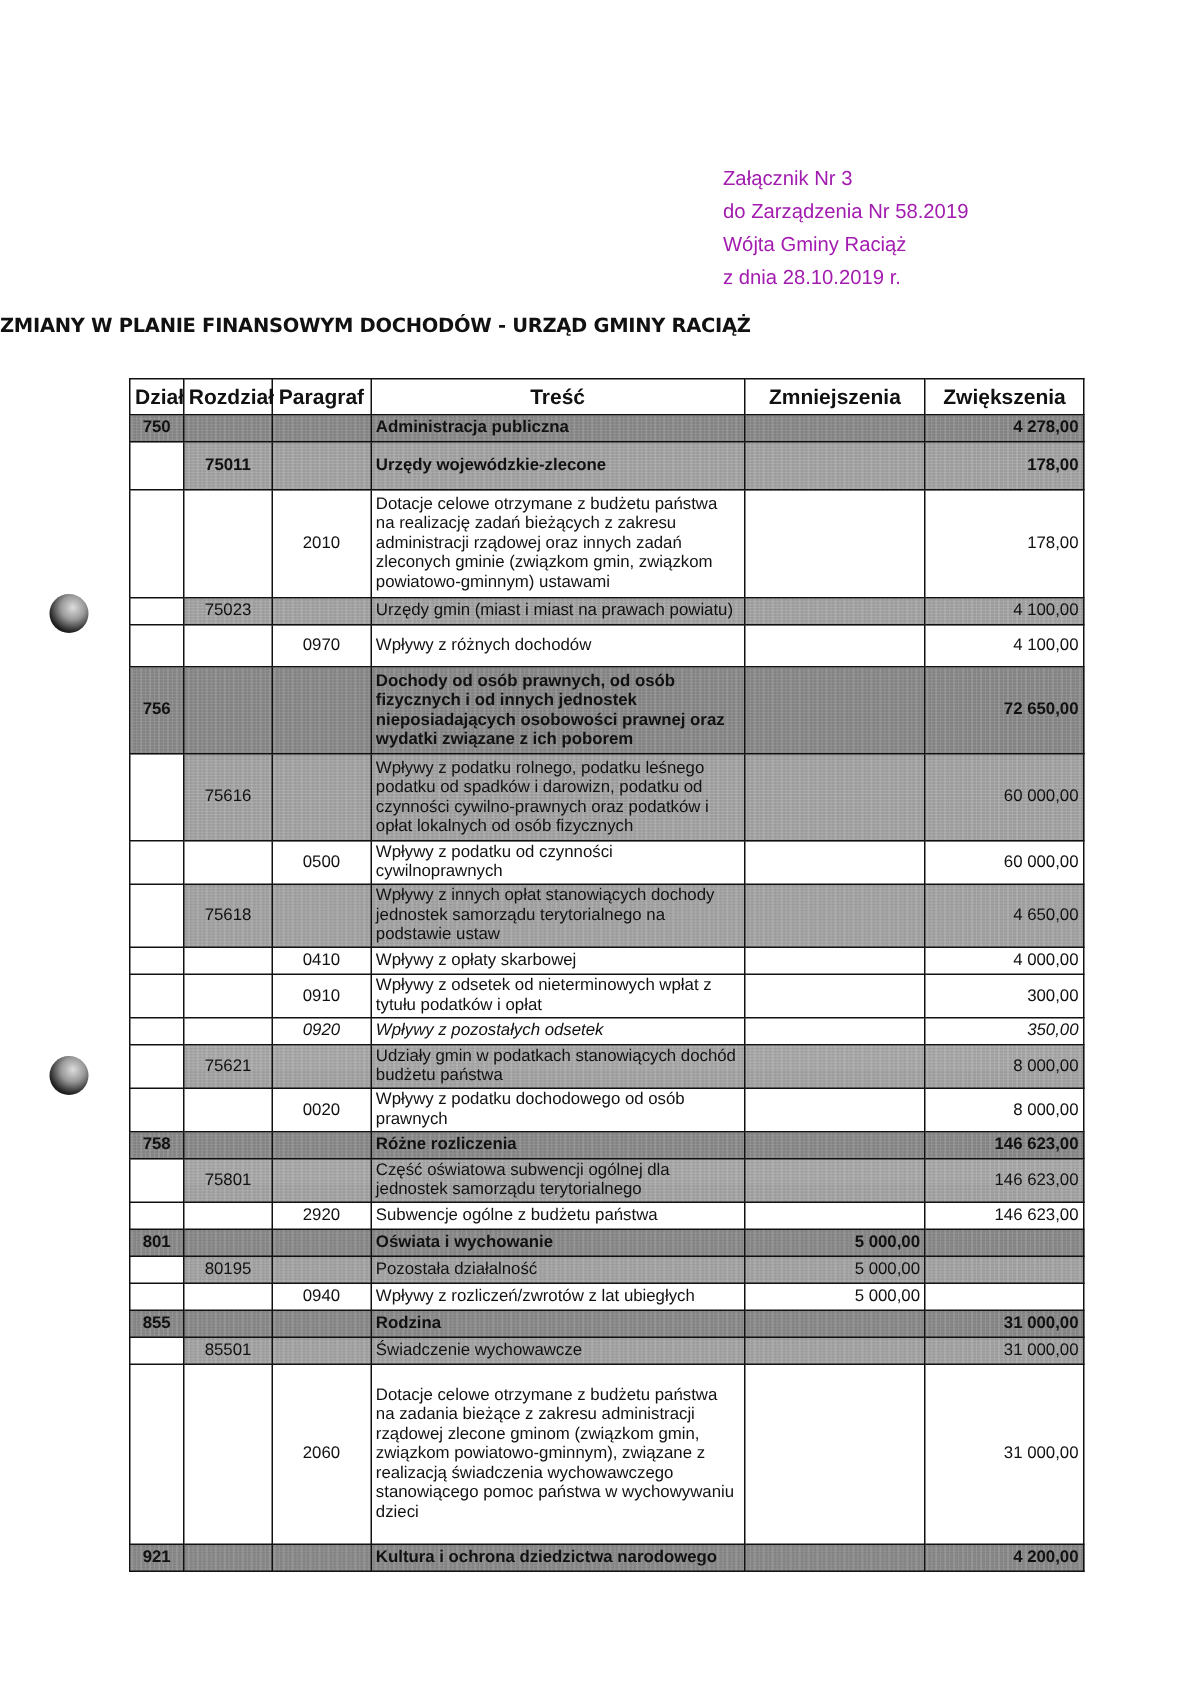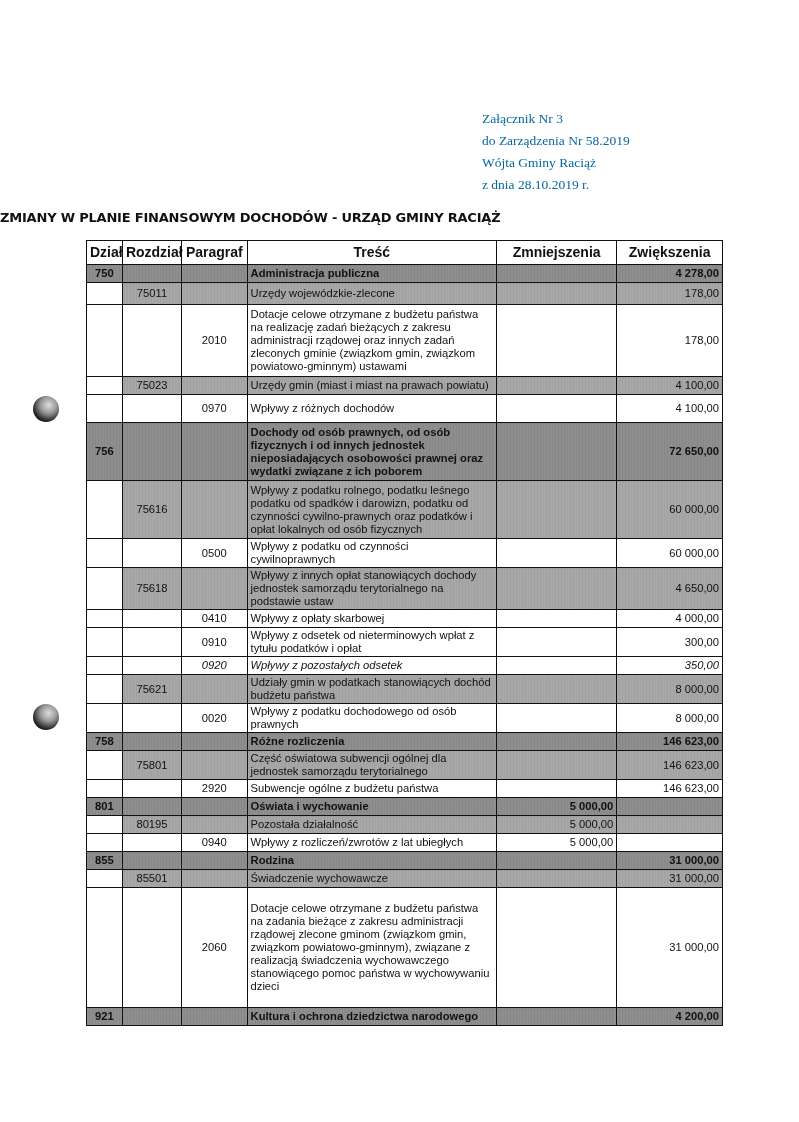--- a/index.html
+++ b/index.html
@@ -1,25 +1,25 @@
 <!DOCTYPE html>
 <html><head>
 <meta charset="utf-8">
 <style>
   html, body { margin:0; padding:0; }
   body { width:799px; height:1122px; background:#fff; position:relative; overflow:hidden;
          font-family:"Liberation Sans", sans-serif; color:#111; }
   .hole { position:absolute; left:33px; width:26px; height:26px; border-radius:50%;
           background: radial-gradient(circle at 60% 35%, #ddd 0%, #999 35%, #222 70%, #000 100%); }
-  .attach { position:absolute; left:482px; top:108px; font-family:Liberation Serif, serif;
-            font-size:13.5px; line-height:22px; color:#0369a1; }
+  .attach { position:absolute; left:482px; top:108px; font-family:Liberation Sans, sans-serif;
+            font-size:13.5px; line-height:22px; color:#a21caf; }
   .attach div { white-space:nowrap; }
   .title { position:absolute; left:0; width:799px; top:210px; text-align:left;
            font-family:"DejaVu Sans", sans-serif; font-weight:bold; font-size:13px; letter-spacing:-0.2px; }
-  table.plan { position:absolute; left:86px; top:240px; border-collapse:collapse; table-layout:fixed;
+  table.plan { position:absolute; left:86px; top:252px; border-collapse:collapse; table-layout:fixed;
                width:637px; font-size:11.2px; }
   table.plan td, table.plan th { border:1px solid #111; padding:1px 3px; vertical-align:middle; line-height:13px; }
   table.plan th { font-size:14px; font-weight:bold; height:21px; background:#fff; }
   .c-dz { width:34px; } .c-rz { width:56px; } .c-pg { width:62px; } .c-tr { width:236px; }
   .c-zm { width:114px; } .c-zw { width:100px; }
   td.num { text-align:right; }
   td.ctr { text-align:center; }
   tr.dzial td { background:#8d8d8d; font-weight:bold; }
   tr.rozdzial td.g { background:#a8a8a8; }
   tr.dzial td, tr.rozdzial td.g {
@@ -65,21 +65,21 @@
   </thead>
   <tbody id="plan-body">
       <tr class="dzial" style="height: 18px;">
         <td class="ctr">750</td>
         <td class="ctr"></td>
         <td class="ctr"></td>
         <td class="wrap">Administracja publiczna</td>
         <td class="num"></td>
         <td class="num">4 278,00</td>
       </tr>
-      <tr class="rozdzial" style="height: 22px;">
+      <tr class="rozdzial" style="height: 32px; font-weight: bold;">
         <td class="ctr blank"></td>
         <td class="ctr g">75011</td>
         <td class="ctr g"></td>
         <td class="wrap g">Urzędy wojewódzkie-zlecone</td>
         <td class="num g"></td>
         <td class="num g">178,00</td>
       </tr>
       <tr class="paragraf" style="height: 72px;">
         <td class="ctr blank"></td>
         <td class="ctr blank"></td>

